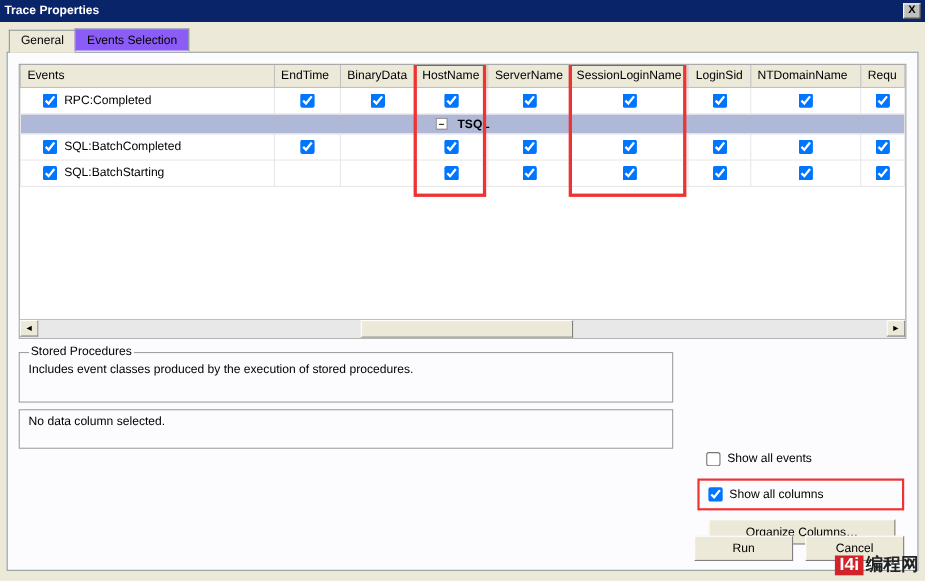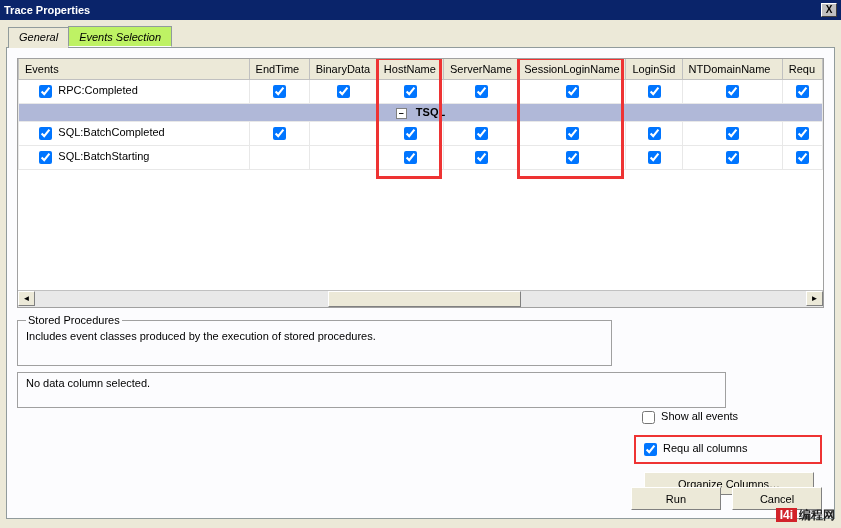--- a/index.html
+++ b/index.html
@@ -34,33 +34,32 @@
     text-align: center;
     line-height: 12px;
     font-family: Arial;
     font-weight: bold;
   }
   .tabs {
     display: flex;
     margin: 6px 0 0 8px;
     position: relative;
     z-index: 2;
-    font-style: italic;
   }
   .tab {
     padding: 3px 10px;
     background: #ece9d8;
     border: 1px solid #919b9c;
     border-bottom: none;
     margin-right: -1px;
     position: relative;
     top: 1px;
   }
   .tab.active {
-    background: #bef264;
+    background: #8b5cf6;
     z-index: 3;
     top: 0px;
     padding-top: 4px;
     border-bottom: 1px solid #fcfcfe;
     text-align: center;
   }
   .panel {
     margin: 0 6px 6px 6px;
     border: 1px solid #919b9c;
     background: #fcfcfe;
@@ -149,21 +148,21 @@
     border: 1px solid #fff;
     border-right-color: #808080;
     border-bottom-color: #808080;
   }
   fieldset {
     border: 1px solid #a0a0a0;
     margin: 6px 0 0 0;
     padding: 4px 8px 10px 8px;
   }
   fieldset.info { width: 595px; height: 52px; }
-  fieldset.nodata { width: 709px; height: 36px; }
+  fieldset.nodata { width: 595px; height: 36px; }
   .right-controls {
     position: absolute;
     right: 12px;
     top: 356px;
     width: 190px;
   }
   .chkrow { margin: 4px 0 8px 6px; }
   .chkrow.hl { border: 2px solid #e33; padding: 3px 4px; margin-left: 2px; }
   .btn {
     width: 170px;
@@ -185,21 +184,21 @@
   .bottom-btns .btn { display: inline-block; width: 90px; margin: 0 0 0 8px; }
   .red-box {
     position: absolute;
     border: 3px solid #e33;
     pointer-events: none;
     z-index: 5;
   }
   .watermark {
     position: absolute;
     right: 6px; bottom: 4px;
-    font-size: 12px;
+    font-size: 16px;
     font-weight: bold;
     color: #222;
     z-index: 10;
     font-family: "Microsoft YaHei", sans-serif;
   }
   .watermark .logo {
     display: inline-block;
     background: #d2232a;
     color: #fff;
     padding: 0 4px;
@@ -308,21 +307,21 @@
     <span>No data column selected.</span>
   </fieldset>
 
   <div class="right-controls">
     <div class="chkrow">
       <input type="checkbox" class="cb" style="">
       <span>Show all events</span>
     </div>
     <div class="chkrow hl">
       <input type="checkbox" class="cb" checked="" style="">
-      <span>Requ all columns</span>
+      <span>Show all columns</span>
     </div>
     <button class="btn">Organize Columns…</button>
   </div>
 
   <div class="bottom-btns">
     <button class="btn">Run</button>
     <button class="btn">Cancel</button>
   </div>
 </div>
 

